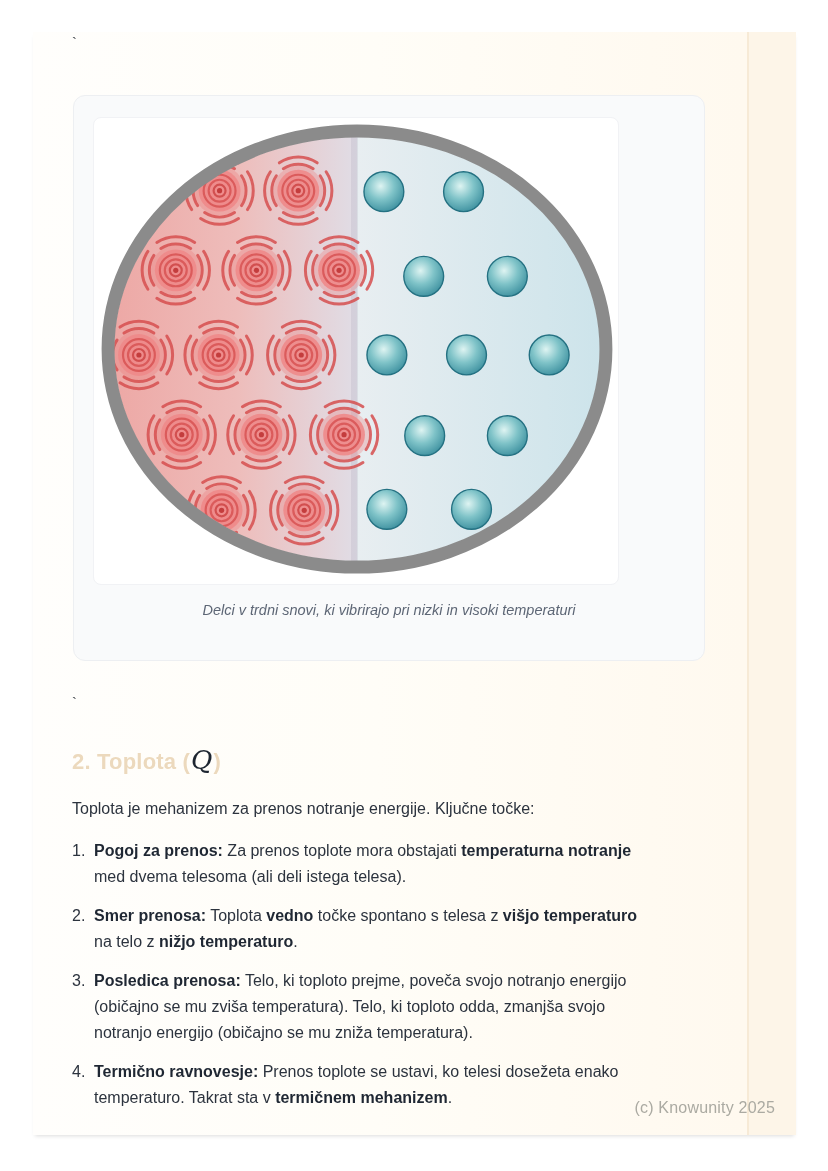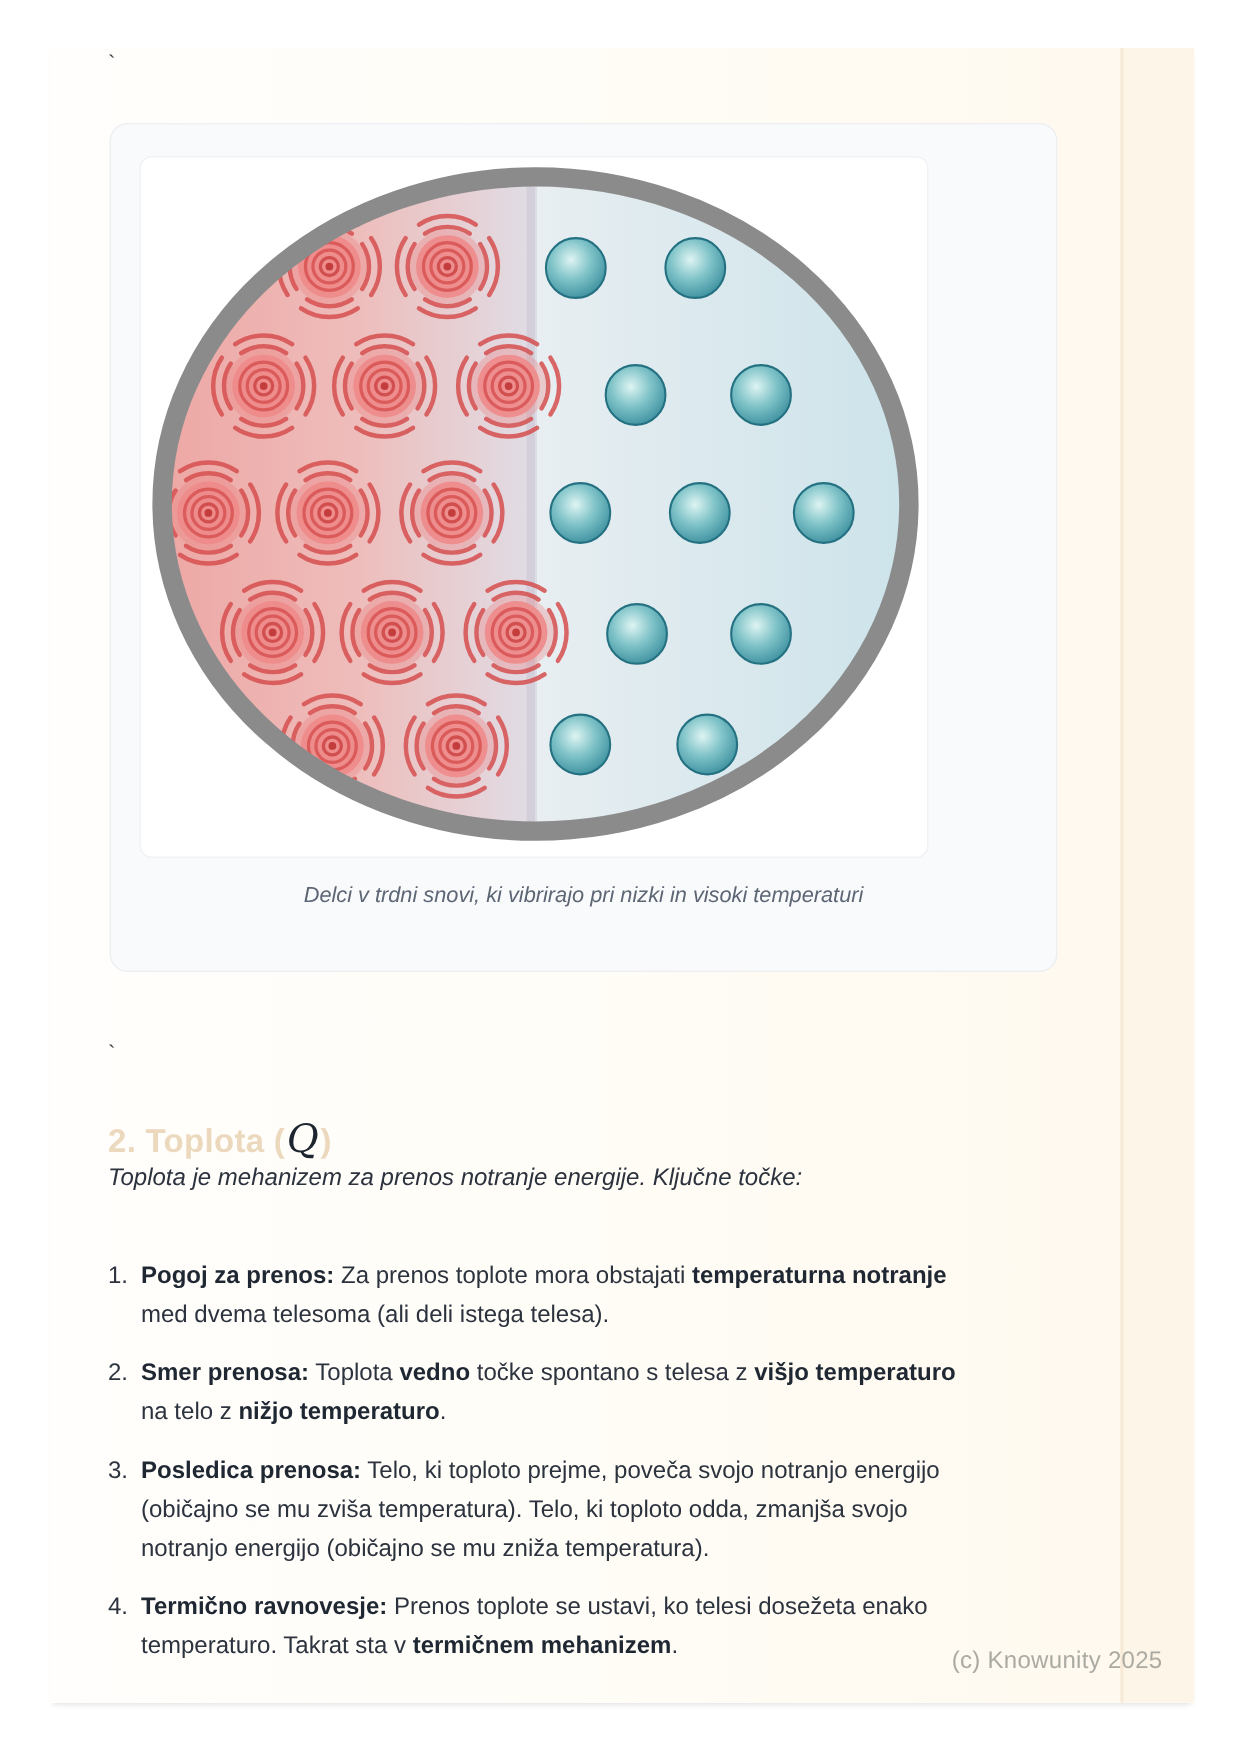--- a/index.html
+++ b/index.html
@@ -7,35 +7,35 @@
   .sheet{position:absolute;left:33px;top:32px;width:763px;height:1103px;
          background:linear-gradient(90deg,#fffefc 0%,#fffdf7 45%,#fff9ef 93%);
          box-shadow:0 3px 4px -2px rgba(0,0,0,.14);}
   .strip{position:absolute;top:0;right:0;width:47px;height:100%;
          background:#fdf5e8;border-left:2px solid #f7ead6;}
   .tick{position:absolute;left:39px;font-size:15px;color:#3a3f46;line-height:14px;}
   .tick1{top:4px;}
   .tick2{top:664px;}
 
   
-  .figcard{position:absolute;left:40px;top:50px;width:632px;height:566px;
+  .figcard{position:absolute;left:40px;top:63px;width:632px;height:566px;
            background:#f9fafb;border:1px solid #edeff2;border-radius:12px;box-sizing:border-box;}
   .figpanel{position:absolute;left:19px;top:21px;width:526px;height:468px;
             background:#ffffff;border:1px solid #f1f2f5;border-radius:8px;box-sizing:border-box;overflow:hidden;}
   .figpanel svg{display:block;width:100%;height:100%;}
   .figcaption{position:absolute;left:0;top:506px;width:100%;text-align:center;
               font-style:italic;font-size:14.5px;color:#5d6675;}
 
   
   .heading{position:absolute;left:39px;top:713px;font-size:22px;font-weight:bold;
            color:#ecd9bd;letter-spacing:.2px;white-space:nowrap;}
   .heading .qsym{font-family:"DejaVu Serif",serif;font-style:italic;font-weight:normal;
                  font-size:26px;color:#1d2530;padding:0 1px;}
 
-  .intro{position:absolute;left:39px;top:742px;width:620px;font-size:16px;color:#2c333e;line-height:24px;font-style:italic;}
+  .intro{position:absolute;left:39px;top:765px;width:620px;font-size:16px;color:#2c333e;line-height:24px;}
 
   
   .kplist{position:absolute;left:39px;top:806px;width:575px;margin:0;padding:0;list-style:none;}
   .kplist li{position:relative;margin:0 0 13px 0;padding-left:22px;font-size:16px;
              line-height:26px;color:#2c333e;max-width:548px;}
   .kplist li .num{position:absolute;left:0;top:0;}
   .kplist li b{color:#1f2733;}
 
   .footer{position:absolute;right:21px;top:1067px;font-size:16px;color:#abaaa2;letter-spacing:.2px;}
 </style>

